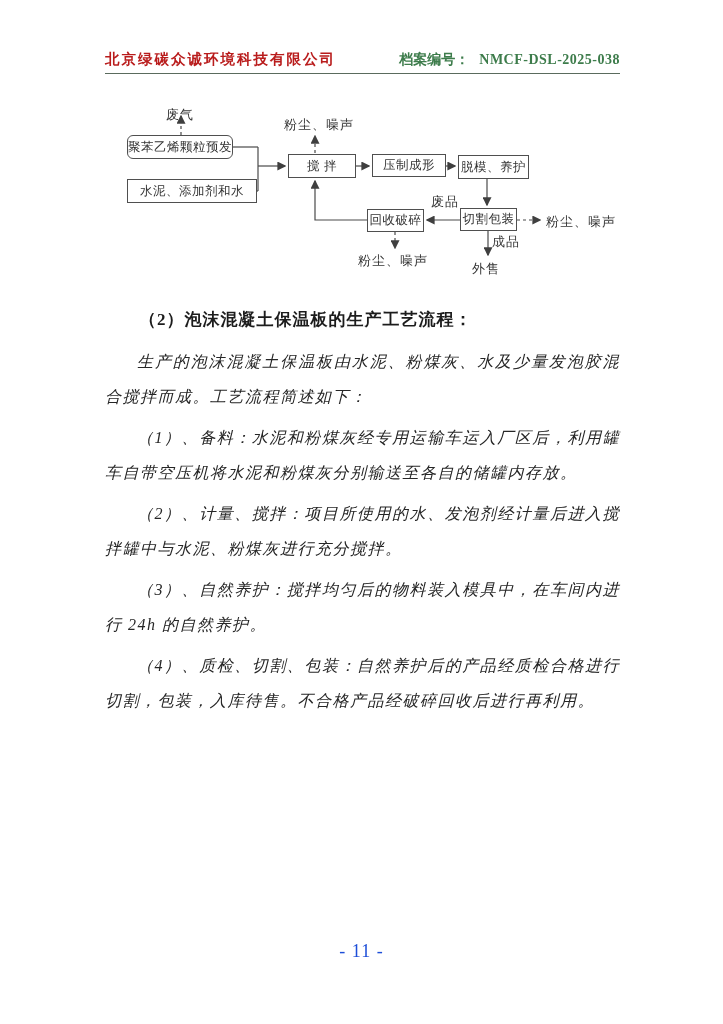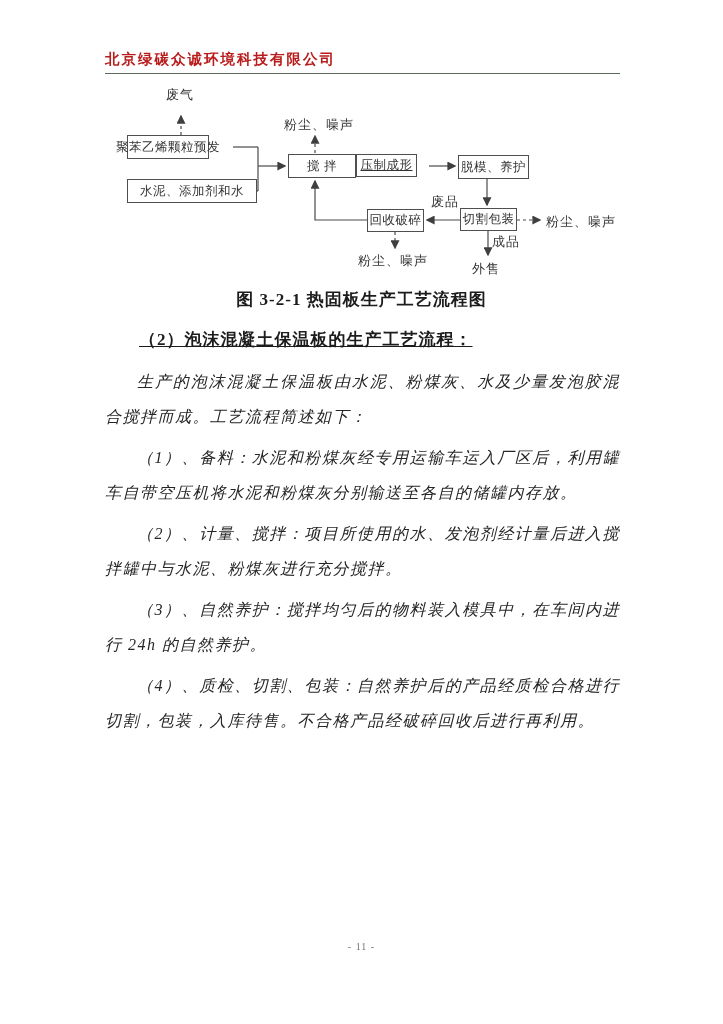--- a/index.html
+++ b/index.html
@@ -77,50 +77,52 @@
     padding: 0 103px 0 105px;
   }
   .section-heading {
     font-size: 17px;
     line-height: 20px;
     font-weight: bold;
     margin: 20px 0 14px 0;
     text-indent: 2em;
     color: #1c1c1c;
     letter-spacing: 1px;
-    text-decoration: underline;
   }
   .content p {
     font-size: 16px;
     line-height: 35px;
     letter-spacing: 1.5px;
     text-align: justify;
     text-indent: 2em;
     margin: 0 0 6px 0;
     font-style: italic;
   }
   
   .page-footer {
     position: absolute;
     top: 941px;
     left: 0;
     width: 100%;
     text-align: center;
-    font-size: 10px;
-    color: #737373;
+    font-size: 18px;
+    color: #1d4ed8;
     letter-spacing: 1px;
   }
 </style>
 </head>
 <body>
 
 <div class="page">
 
   <div class="doc-header">
     <span class="company">北京绿碳众诚环境科技有限公司</span>
+    <span class="archive">
+      <span>档案编号：</span><span class="code">NMCF-DSL-2025-038</span>
+    </span>
   </div>
   <div class="doc-header-rule"></div>
 
   <div class="flowchart">
     <svg class="wires" width="723" height="216" viewBox="0 0 723 216">
       <defs>
         <marker id="ah" viewBox="0 0 10 10" refX="8.5" refY="5" markerWidth="7.5" markerHeight="7.5" orient="auto-start-reverse">
           <path d="M0,0 L10,5 L0,10 z" fill="#3f3f3f"></path>
         </marker>
       </defs>
@@ -145,38 +147,37 @@
         <line x1="517" y1="146" x2="540" y2="146" stroke-dasharray="3 3" marker-end="url(#ah)"></line>
 
         <line x1="488" y1="157" x2="488" y2="181" marker-end="url(#ah)"></line>
 
         <line x1="395" y1="158" x2="395" y2="174" stroke-dasharray="3 3" marker-end="url(#ah)"></line>
 
         <polyline points="367,146 315,146 315,107" marker-end="url(#ah)"></polyline>
       </g>
     </svg>
 
-    <div class="fnode" style="left:127px; top:61px;  width:82px; height:24px;">聚苯乙烯颗粒预发</div>
+    <div class="fnode" style="left:127px; top:61px;  width:106px; height:24px;border-radius:6px;">聚苯乙烯颗粒预发</div>
     <div class="fnode" style="left:127px; top:105px; width:130px; height:24px;">水泥、添加剂和水</div>
     <div class="fnode" style="left:288px; top:80px;  width:68px;  height:24px;">搅  拌</div>
-    <div class="fnode" style="left:356px; top:80px;  width:61px;  height:23px;text-decoration:underline;">压制成形</div>
+    <div class="fnode" style="left:372px; top:80px;  width:74px;  height:23px;">压制成形</div>
     <div class="fnode" style="left:458px; top:81px;  width:71px;  height:24px;">脱模、养护</div>
     <div class="fnode" style="left:460px; top:134px; width:57px;  height:23px;">切割包装</div>
     <div class="fnode" style="left:367px; top:135px; width:57px;  height:23px;">回收破碎</div>
 
-    <span class="flabel" style="left:166px; top:12px;">废气</span>
+    <span class="flabel" style="left:166px; top:32px;">废气</span>
     <span class="flabel" style="left:284px; top:42px;">粉尘、噪声</span>
     <span class="flabel" style="left:431px; top:119px;">废品</span>
     <span class="flabel" style="left:546px; top:139px;">粉尘、噪声</span>
     <span class="flabel" style="left:492px; top:159px;">成品</span>
     <span class="flabel" style="left:358px; top:178px;">粉尘、噪声</span>
     <span class="flabel" style="left:472px; top:186px;">外售</span>
   </div>
 
-  <div class="figure-caption">图 3-2-1 热固板生产工艺流程图</div>
 
   <div class="content">
     <div class="section-heading">（2）泡沫混凝土保温板的生产工艺流程：</div>
     <p>生产的泡沫混凝土保温板由水泥、粉煤灰、水及少量发泡胶混合搅拌而成。工艺流程简述如下：</p>
     <p>（1）、备料：水泥和粉煤灰经专用运输车运入厂区后，利用罐车自带空压机将水泥和粉煤灰分别输送至各自的储罐内存放。</p>
     <p>（2）、计量、搅拌：项目所使用的水、发泡剂经计量后进入搅拌罐中与水泥、粉煤灰进行充分搅拌。</p>
     <p>（3）、自然养护：搅拌均匀后的物料装入模具中，在车间内进行 24h 的自然养护。</p>
     <p>（4）、质检、切割、包装：自然养护后的产品经质检合格进行切割，包装，入库待售。不合格产品经破碎回收后进行再利用。</p>
   </div>
 

